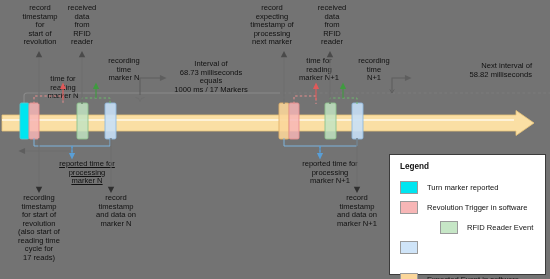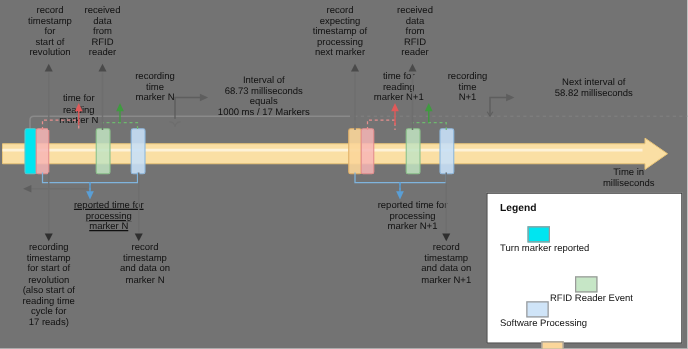--- a/index.html
+++ b/index.html
@@ -2,21 +2,21 @@
 <html><head>
 <meta charset="utf-8">
 <style>
   html,body{margin:0;padding:0;background:#ffffff;}
   body{width:550px;height:279px;font-family:"Liberation Sans",sans-serif;color:#1a1a1a;}
   #stage{position:relative;width:550px;height:279px;overflow:hidden;background:#737373;}
   .lbl{position:absolute;text-align:center;line-height:1.12;white-space:pre-line;font-size:7.6px;color:#111;}
   svg.layer{position:absolute;left:0;top:0;width:550px;height:279px;overflow:visible;}
   .legend-box{position:absolute;left:389px;top:154px;width:157px;height:121px;border:1.6px solid #3b3b3b;background:#ffffff;box-sizing:border-box;}
   .legend-title{position:absolute;left:10px;top:7px;font-size:8.2px;font-weight:bold;color:#111;}
-  .legend-row{position:absolute;left:10px;display:flex;align-items:center;flex-direction:column;}
+  .legend-row{position:absolute;left:10px;display:flex;align-items:center;}
   .sw{width:18px;height:13px;border:1px solid #9a9a9a;box-sizing:border-box;margin-right:9px;flex:0 0 auto;}
   .legend-row span.t{font-size:7.6px;color:#111;white-space:nowrap;}
 </style>
 </head>
 <body>
 
 <div id="stage">
 
   <div class="lbl" style="left:10px;top:4px;width:60px;">record
 timestamp
@@ -56,21 +56,21 @@
 
   <div class="lbl" style="left:348px;top:57px;width:52px;">recording
 time
 N+1</div>
 
   <div class="lbl" style="left:150px;top:60px;width:122px;">Interval of
 68.73 milliseconds
 equals
 1000 ms / 17 Markers</div>
 
-  <div class="lbl" style="left:418px;top:62px;width:114px;">Next interval of
+  <div class="lbl" style="left:418px;top:62px;width:114px;text-align:right;">Next interval of
 58.82 milliseconds</div>
 
   <div class="lbl" style="left:33px;top:160px;width:108px;text-decoration:underline;">reported time for
 processing
 marker N</div>
 
   <div class="lbl" style="left:3px;top:194px;width:72px;">recording
 timestamp
 for start of
 revolution
@@ -86,22 +86,20 @@
 
   <div class="lbl" style="left:274px;top:160px;width:112px;">reported time for
 processing
 marker N+1</div>
 
   <div class="lbl" style="left:322px;top:194px;width:70px;">record
 timestamp
 and data on
 marker N+1</div>
 
-  <div class="lbl" style="left:462px;top:134px;width:82px;text-align:center;">Time in
-milliseconds</div>
 
   <svg class="layer" viewBox="0 0 550 279">
     <defs>
       <marker id="ah-gray" markerWidth="7" markerHeight="7" refX="3.2" refY="3.2" orient="auto">
         <path d="M0.4,0.4 L6.4,3.2 L0.4,6.0 z" fill="#5e5e5e"></path>
       </marker>
       <marker id="ah-red" markerWidth="7" markerHeight="7" refX="3.2" refY="3.2" orient="auto">
         <path d="M0.4,0.4 L6.4,3.2 L0.4,6.0 z" fill="#e05a5a"></path>
       </marker>
       <marker id="ah-green" markerWidth="7" markerHeight="7" refX="3.2" refY="3.2" orient="auto">
@@ -220,29 +218,32 @@
   </svg>
 
   <div class="legend-box">
     <div class="legend-title">Legend</div>
 
     <div class="legend-row" style="top:26px;">
       <span class="sw" style="background:#00e5f0;"></span>
       <span class="t">Turn marker reported</span>
     </div>
 
+    <div class="legend-row" style="top:46px;">
+      <span class="sw" style="background:#f7b6b6;"></span>
+      <span class="t">Revolution Trigger in software</span>
+    </div>
 
     <div class="legend-row" style="top:66px;margin-left:40px;">
       <span class="sw" style="background:#c6e6c6;"></span>
       <span class="t">RFID Reader Event</span>
     </div>
 
     <div class="legend-row" style="top:86px;">
       <span class="sw" style="background:#cfe4f8;"></span>
-      <span class="t">Software Processing</span>
     </div>
 
     <div class="legend-row" style="top:118px;">
       <span class="sw" style="background:#fbd69a;"></span>
       <span class="t">Expected Event in software</span>
     </div>
   </div>
 
 </div>
 

